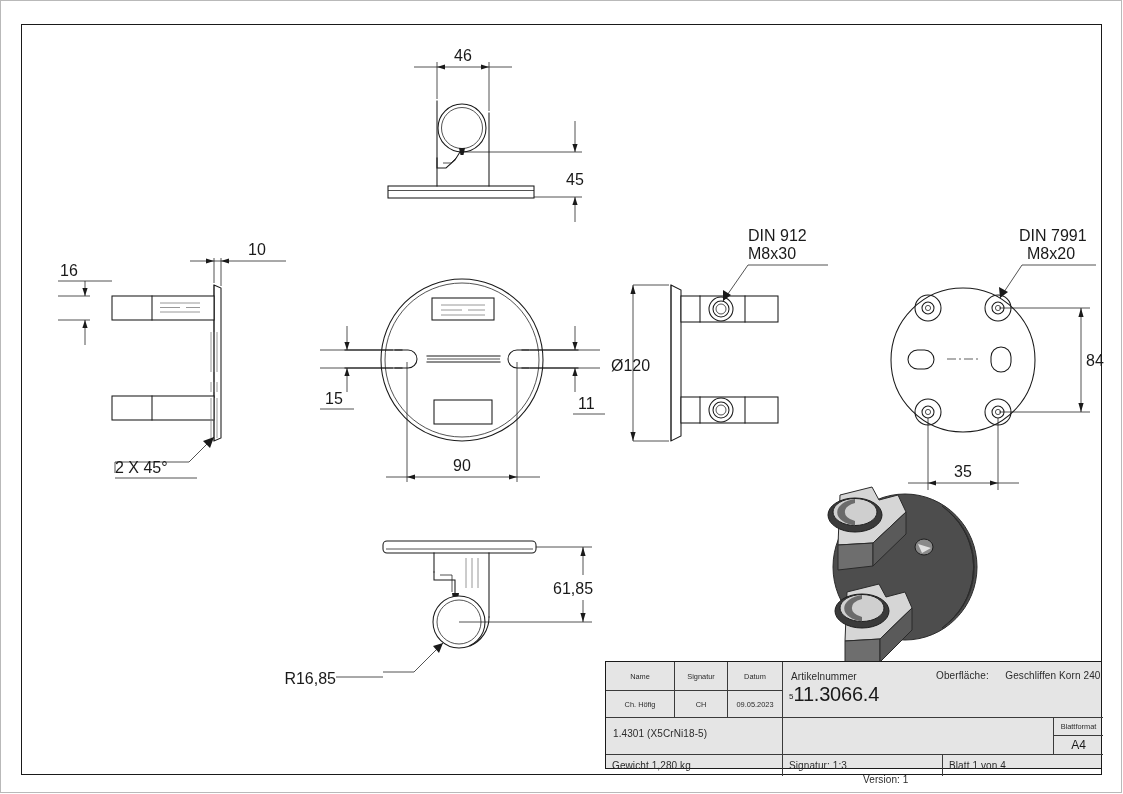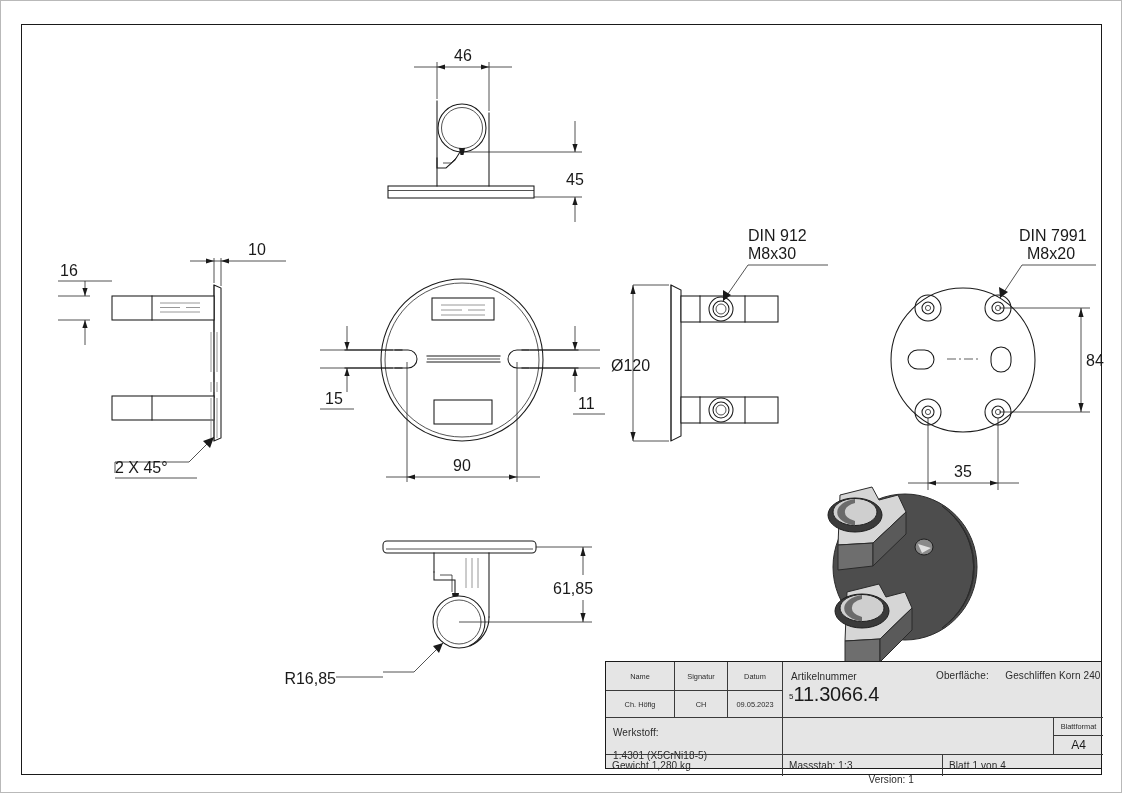--- a/index.html
+++ b/index.html
@@ -380,23 +380,20 @@
         <span class="artpre">5</span><span class="artnr">11.3066.4</span>
       </div>
     </div>
 
     <div class="cell" style="left:330px;top:3px;width:167px;height:16px;">
       <span class="lbl">Oberfläche:</span>
       <span class="lbl" style="margin-left:4px;padding-left:8px;">Geschliffen Korn 240</span>
     </div>
 
     <div class="cell bt" style="left:0;top:55px;width:176px;height:37px;">
-      <div style="padding:4px 0 0 7px;">
-        <span class="lbl">Werkstoff:</span>
-      </div>
       <div style="padding:5px 0 0 7px;">
         <span class="lbl">1.4301 (X5CrNi18-5)</span>
       </div>
     </div>
 
     <div class="cell bt bl" style="left:176px;top:55px;width:271px;height:37px;"></div>
 
     <div class="cell bt bl" style="left:447px;top:55px;width:50px;height:18px;">
       <div class="ctr">
           <span class="lblc">Blattformat</span>
@@ -408,21 +405,21 @@
         </div>
     </div>
 
     <div class="cell bt" style="left:0;top:92px;width:176px;height:22px;">
       <div class="padl">
           <span class="lbl">Gewicht 1,280 kg</span>
         </div>
     </div>
     <div class="cell bt bl" style="left:176px;top:92px;width:160px;height:22px;">
       <div class="padl">
-        <span class="lbl">Massstab: 1:3</span>
+        <span class="lbl">Signatur: 1:3</span>
         <span class="lbl" style="margin-left:16px;margin-top:28px;">Version: 1</span>
       </div>
     </div>
     <div class="cell bt bl" style="left:336px;top:92px;width:161px;height:22px;">
       <div class="padl">
           <span class="lbl">Blatt 1 von 4</span>
         </div>
     </div>
 
   </div>

